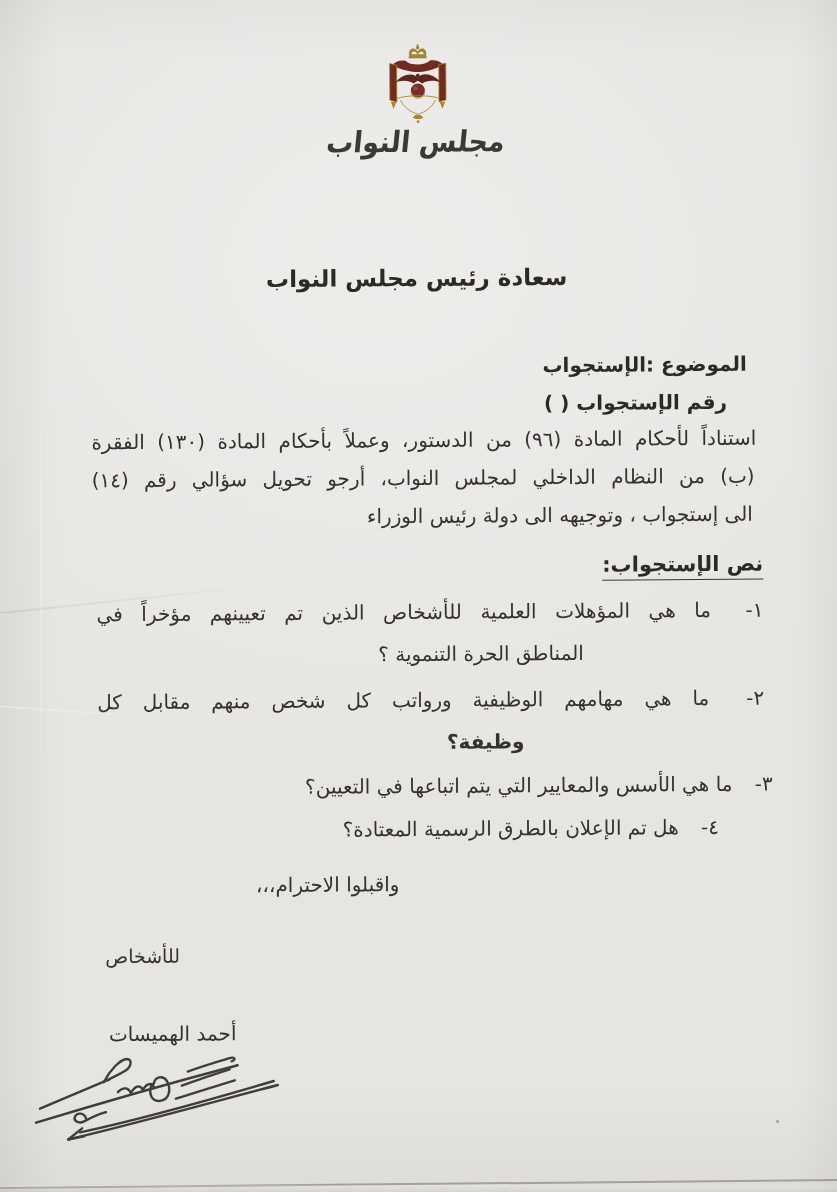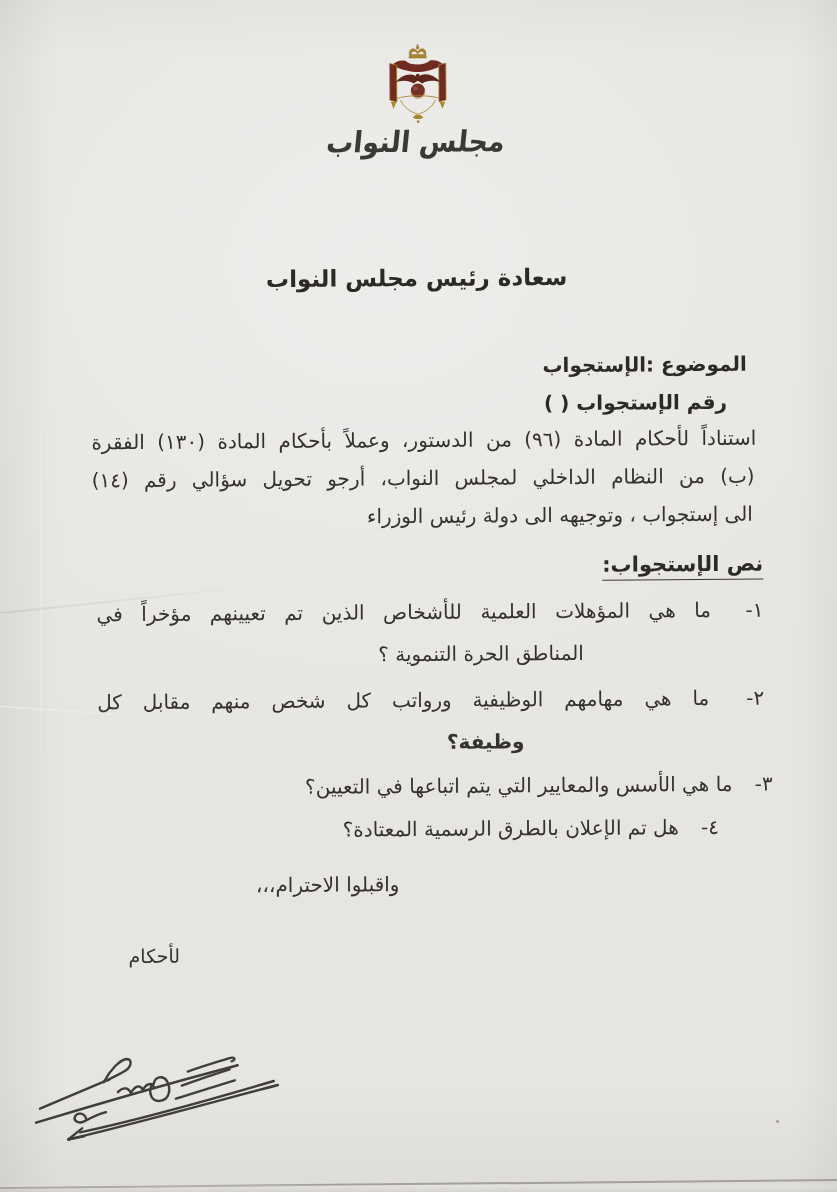--- a/index.html
+++ b/index.html
@@ -95,21 +95,22 @@
 
     <div class="line just" style="top:684px; right:74px; left:96px;"><span class="qnum">٢-</span> <span>ما هي مهامهم الوظيفية ورواتب كل شخص منهم مقابل كل</span></div>
     <div class="line" style="top:726px; right:314px;font-weight:bold;">وظيفة؟</div>
 
     <div class="line" style="top:770px; right:66px;"><span class="qnum">٣-</span> <span>ما هي الأسس والمعايير التي يتم اتباعها في التعيين؟</span></div>
 
     <div class="line" style="top:813px; right:120px;"><span class="qnum">٤-</span> <span>هل تم الإعلان بالطرق الرسمية المعتادة؟</span></div>
 
     <div class="line" style="top:868px; right:440px;">واقبلوا الاحترام،،،</div>
 
-    <div class="line" style="top:938px; right:660px; font-size:19px;">لأحكام</div>
+    <div class="line" style="top:938px; right:660px; font-size:19px;">للأشخاص</div>
+    <div class="line" style="top:1016px; right:604px;">أحمد الهميسات</div>
 
     <svg class="signature-svg" width="290" height="100" viewBox="0 0 290 100">
       <g fill="none" stroke="#32302c" stroke-width="2.4" stroke-linecap="round" opacity="0.92">
         <path d="M10,64 C34,54 58,44 80,35"></path>
         <path d="M74,38 C80,26 90,16 97,15 C103,15 102,23 95,27 C89,31 82,33 78,36"></path>
         <path d="M88,48 C94,42 99,44 101,49 C105,42 110,40 113,46 C116,40 121,38 124,43"></path>
         <path d="M122,40 C118,50 122,58 130,57 C139,56 142,46 137,37 C133,31 125,33 124,40"></path>
         <path d="M56,74 C54,68 47,68 45,72 C43,76 48,80 54,77 C60,74 68,70 76,68"></path>
         <path d="M152,42 C168,36 184,31 200,26"></path>
         <path d="M158,28 C172,23 186,19 199,15 C205,13 207,16 202,18"></path>

